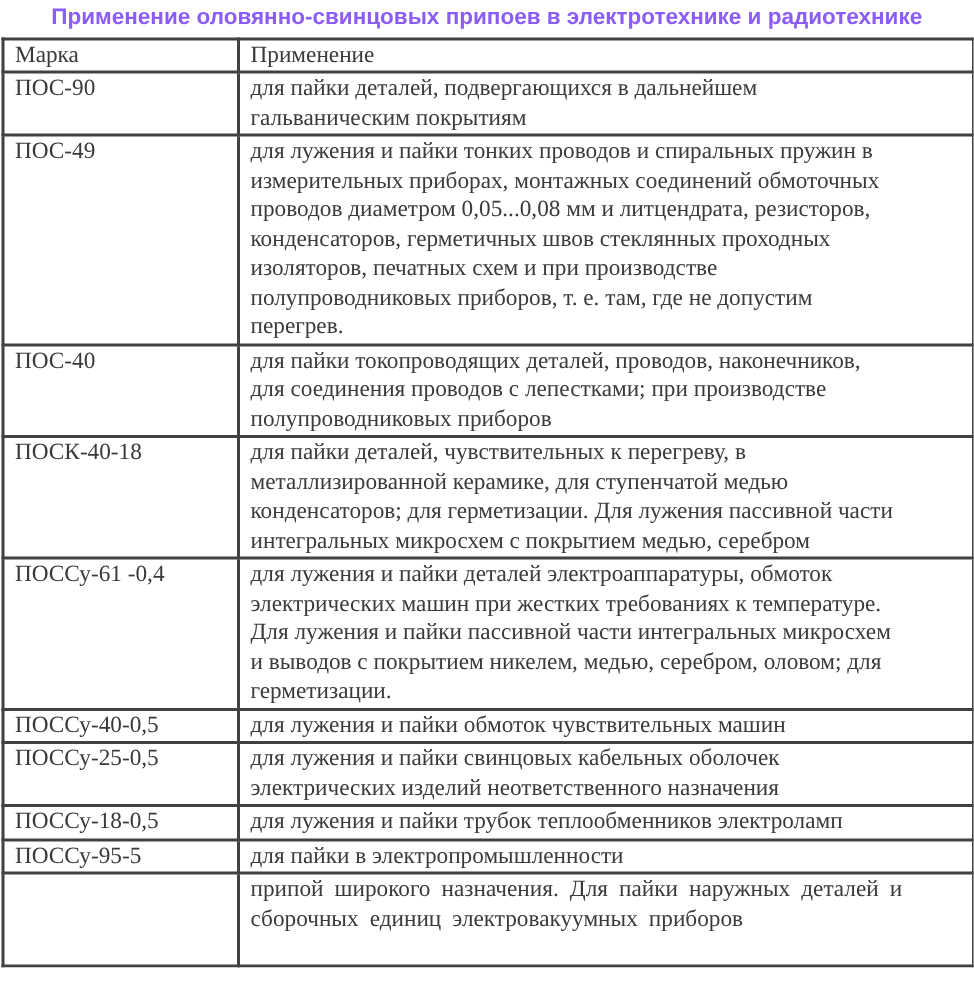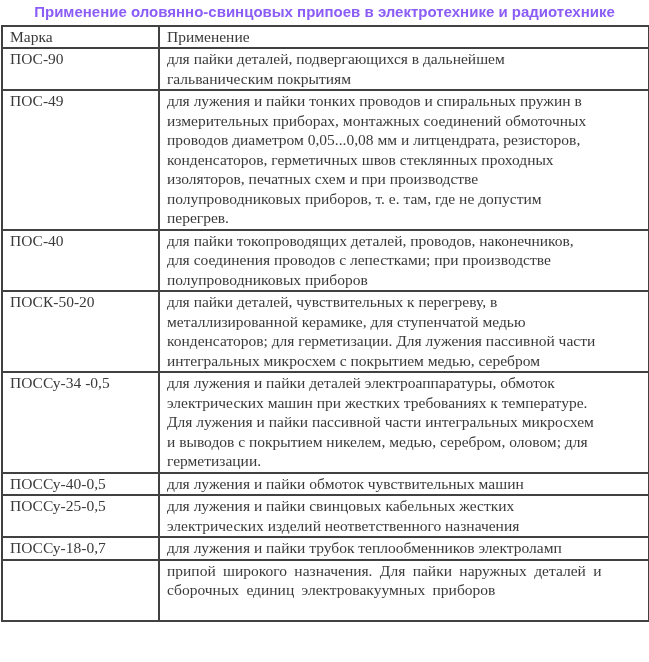--- a/index.html
+++ b/index.html
@@ -78,52 +78,56 @@
 
     <tr style="height:58px">
       <td>ПОС-40</td>
       <td>для пайки токопроводящих деталей, проводов, наконечников,
 для соединения проводов с лепестками; при производстве
 полупроводниковых приборов</td>
     </tr>
 
 
     <tr style="height:73px">
-      <td>ПОСК-50-20</td>
+      <td>ПОСК-40-18</td>
       <td>для пайки деталей, чувствительных к перегреву, в
 металлизированной керамике, для ступенчатой медью
 конденсаторов; для герметизации. Для лужения пассивной части
 интегральных микросхем с покрытием медью, серебром</td>
     </tr>
 
     <tr style="height:94px">
-      <td class="mark-middle">ПОССу-34 -0,5</td>
+      <td class="mark-middle">ПОССу-61 -0,4</td>
       <td>для лужения и пайки деталей электроаппаратуры, обмоток
 электрических машин при жестких требованиях к температуре.
 Для лужения и пайки пассивной части интегральных микросхем
 и выводов с покрытием никелем, медью, серебром, оловом; для
 герметизации.</td>
     </tr>
 
     <tr style="height:20px">
       <td>ПОССу-40-0,5</td>
       <td>для лужения и пайки обмоток чувствительных машин</td>
     </tr>
 
     <tr style="height:38px">
       <td>ПОССу-25-0,5</td>
-      <td>для лужения и пайки свинцовых кабельных жестких
+      <td>для лужения и пайки свинцовых кабельных оболочек
 электрических изделий неответственного назначения</td>
     </tr>
 
     <tr style="height:20px">
-      <td>ПОССу-18-0,7</td>
+      <td>ПОССу-18-0,5</td>
       <td>для лужения и пайки трубок теплообменников электроламп</td>
     </tr>
 
+    <tr style="height:20px">
+      <td>ПОССу-95-5</td>
+      <td>для пайки в электропромышленности</td>
+    </tr>
 
     <tr style="height:55px">
       <td>
         
         
       </td>
       <td class="purpose-justify">припой широкого назначения. Для пайки наружных деталей и
 сборочных единиц электровакуумных приборов</td>
     </tr>
 

